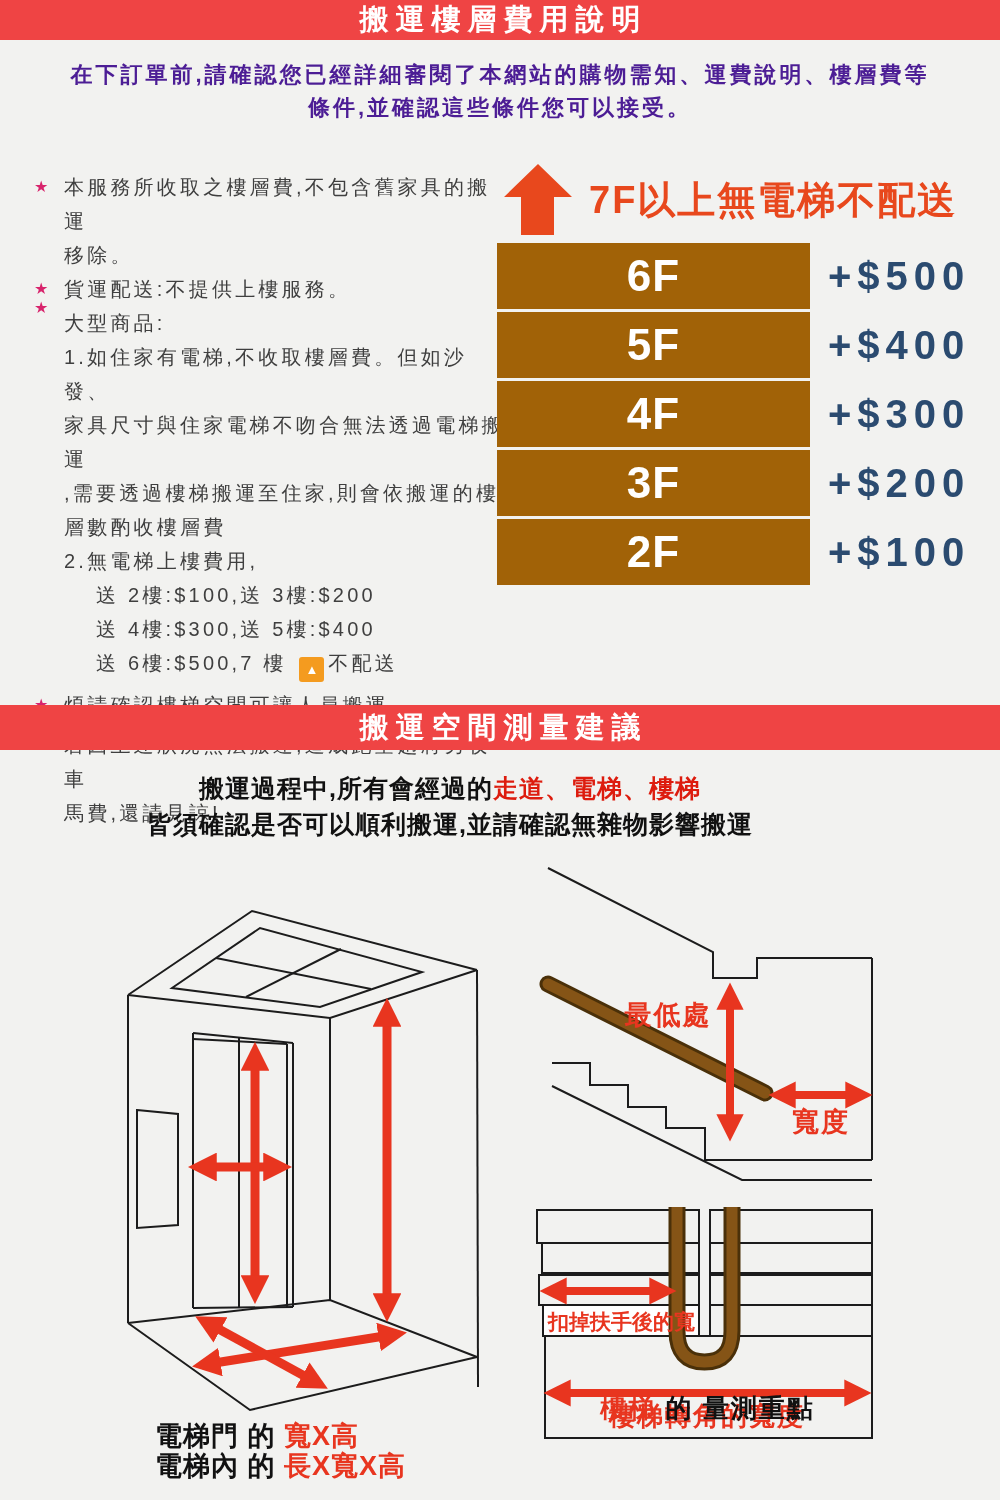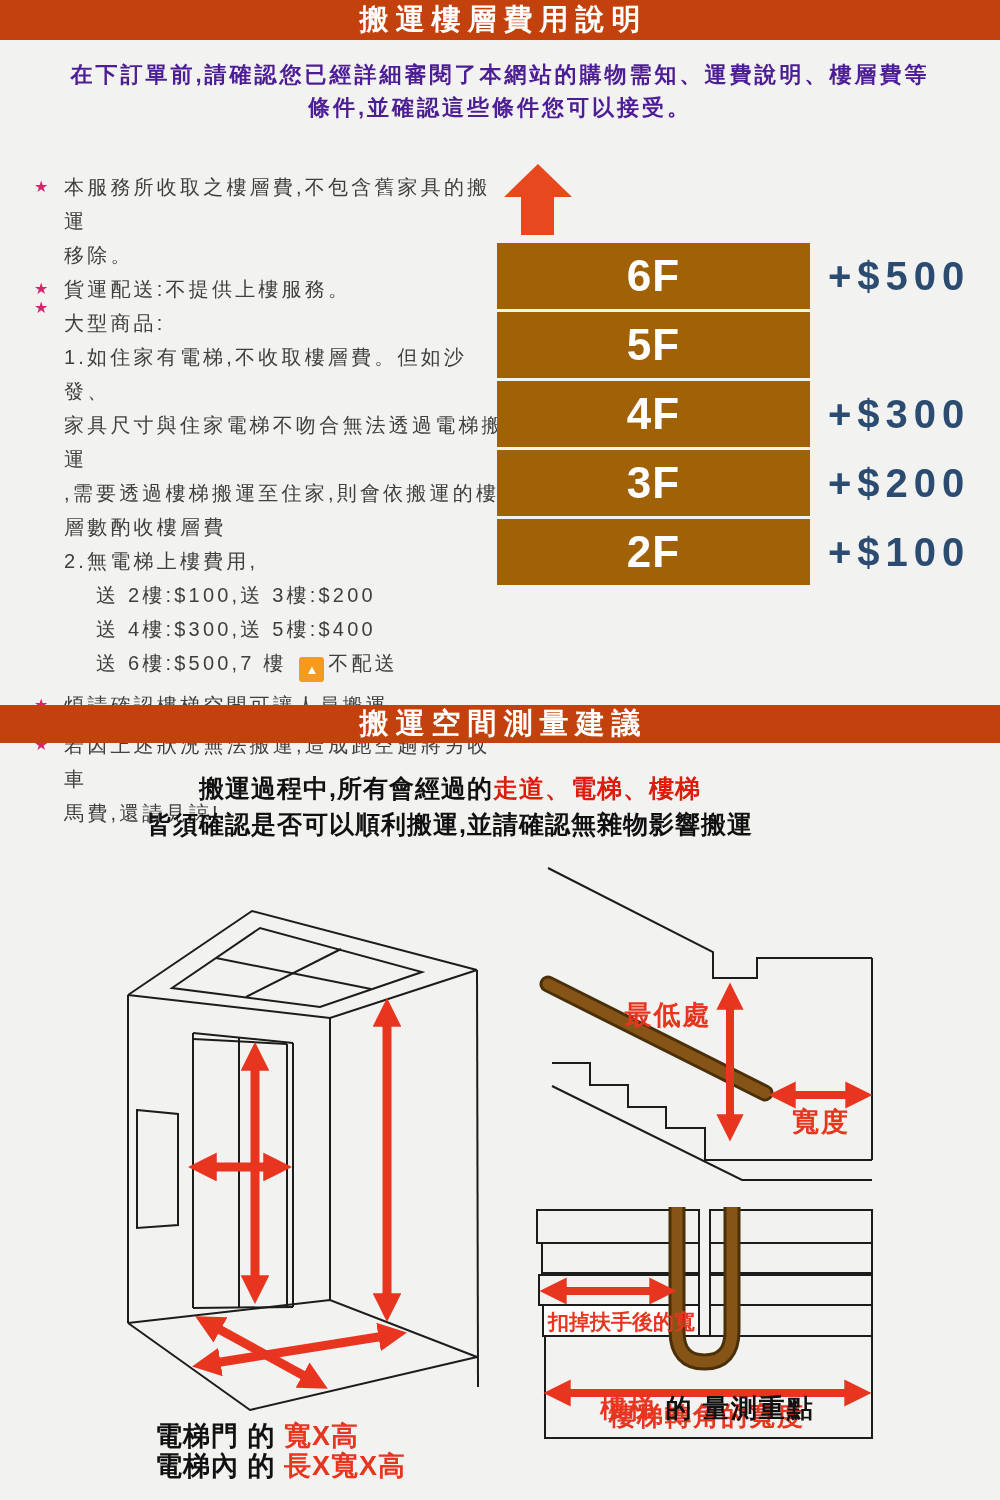--- a/index.html
+++ b/index.html
@@ -4,24 +4,24 @@
 <style>
   html,body{margin:0;padding:0;}
   body{
     width:1000px;height:1500px;
     font-family:"Liberation Sans","DejaVu Sans",sans-serif;
     background:#f2f2f0;
   }
   .page{position:relative;width:1000px;height:1500px;overflow:hidden;background:#f2f2f0;}
 
   
-  .bar{position:absolute;left:0;width:1000px;background:#c2410c;color:#fff;
+  .bar{position:absolute;left:0;width:1000px;background:#ef4444;color:#fff;
        display:flex;align-items:center;justify-content:center;}
   .bar1{top:0;height:40px;}
-  .bar2{top:705px;height:38px;text-align:center;}
+  .bar2{top:705px;height:45px;text-align:center;}
   .bar .bar-title{font-size:29px;font-weight:bold;letter-spacing:7px;text-indent:7px;}
 
   
   .intro{position:absolute;top:58px;left:0;width:1000px;text-align:center;
          color:#4c1d95;font-size:22px;font-weight:600;letter-spacing:3px;line-height:33px;}
 
   
   .notes{position:absolute;top:170px;left:30px;width:478px;
          color:#3f3f3f;font-size:20px;letter-spacing:3.2px;line-height:34px;}
   .note-line{position:relative;padding-left:34px;}
@@ -90,29 +90,31 @@
       <div class="note-line indent"><span>送 6樓:$500,7 樓 </span><span class="tri-icon">▲</span><span>不配送</span></div>
       <div class="note-line gap"><span class="star">★</span><span>煩請確認樓梯空間可讓人員搬運</span></div>
       <div class="note-line gap"><span class="star">★</span><span>若因上述狀況無法搬運,造成跑空趟將另收車</span></div>
       <div class="note-line"><span>馬費,還請見諒!</span></div>
     </div>
 
   <div class="no-elevator">
     <svg width="80" height="78" viewBox="0 0 80 78">
       <polygon points="39,3 73,36 55,36 55,74 22,74 22,36 5,36" fill="#e8481d"></polygon>
     </svg>
+    <span class="headline">7F以上無電梯不配送</span>
   </div>
 
   <div class="floor-table">
       <div class="floor-row">
         <div class="floor-box">6F</div>
         <div class="floor-price">+$500</div>
       </div>
       <div class="floor-row">
         <div class="floor-box">5F</div>
+        <div class="floor-price">+$400</div>
       </div>
       <div class="floor-row">
         <div class="floor-box">4F</div>
         <div class="floor-price">+$300</div>
       </div>
       <div class="floor-row">
         <div class="floor-box">3F</div>
         <div class="floor-price">+$200</div>
       </div>
       <div class="floor-row">

